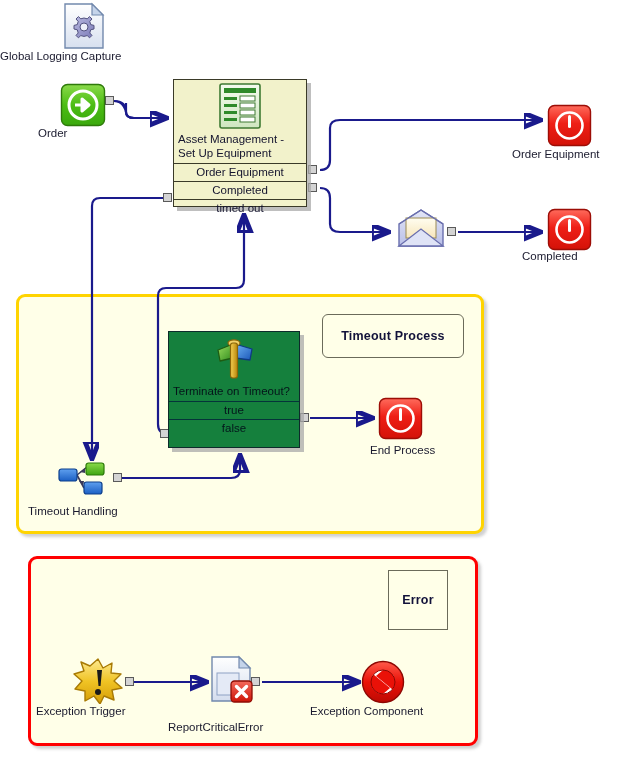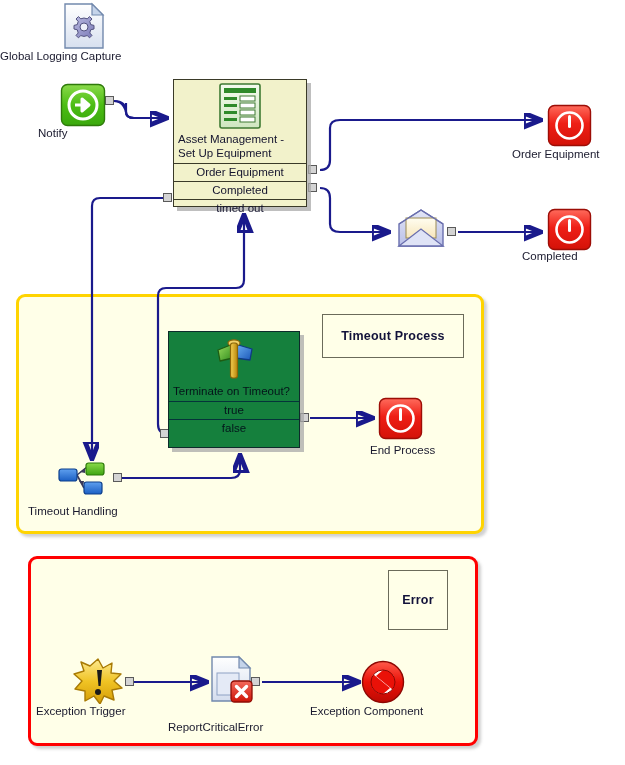--- a/index.html
+++ b/index.html
@@ -115,21 +115,21 @@
   .icon-wrap { position: absolute; }
 </style>
 </head>
 <body>
 
 <div id="canvas">
 
   <div class="group timeout" style="left:16px; top:294px; width:468px; height:240px;"></div>
   <div class="group error" style="left:28px; top:556px; width:450px; height:190px;"></div>
 
-  <div class="group-title" style="left:322px; top:314px; width:142px; height:44px;">Timeout Process</div>
+  <div class="group-title" style="left:322px; top:314px; width:142px; height:44px;border-radius:6px;">Timeout Process</div>
   <div class="group-title" style="left:388px; top:570px; width:60px; height:60px;">Error</div>
 
   <svg class="wires" viewBox="0 0 625 765">
     <defs>
       <marker id="arw" markerWidth="9" markerHeight="9" refX="7.5" refY="3.2" orient="auto" markerUnits="strokeWidth">
         <path d="M0,0 L8,3.2 L0,6.4 z" fill="#1A1A8C" stroke="none"></path>
       </marker>
     </defs>
 
     <path d="M114,101 C124,101 126,112 126,112 L126,103 L126,112 Q126,118 134,118 L166,118" marker-end="url(#arw)"></path>
@@ -197,21 +197,21 @@
           <stop offset="0" stop-color="#8ada4a"></stop>
             <stop offset="0.5" stop-color="#4cbd14"></stop>
           <stop offset="1" stop-color="#3aa80d"></stop>
         </linearGradient>
       </defs>
       <rect x="1.5" y="1.5" width="43" height="41" rx="6" fill="url(#gr)" stroke="#2e7a0a" stroke-width="1.4"></rect>
       <circle cx="23" cy="22" r="14" fill="none" stroke="#ffffff" stroke-width="3"></circle>
       <path d="M15,22 L27,22 M22,16 L29,22 L22,28 Z" fill="#ffffff" stroke="#ffffff" stroke-width="3" stroke-linejoin="round"></path>
     </svg>
   </div>
-  <div class="label" style="left:38px; top:127px; width:90px;">Notify</div>
+  <div class="label" style="left:38px; top:127px; width:90px;">Order</div>
 
   <div class="node beige" style="left:173px; top:79px; width:134px; height:128px;">
     <div class="node-icon">
       <svg width="46" height="48" viewBox="0 0 46 48">
         <defs>
           <linearGradient id="listg" x1="0" y1="0" x2="0" y2="1">
             <stop offset="0" stop-color="#f4fbee"></stop>
               <stop offset="1" stop-color="#cfe6c0"></stop>
           </linearGradient>
         </defs>

